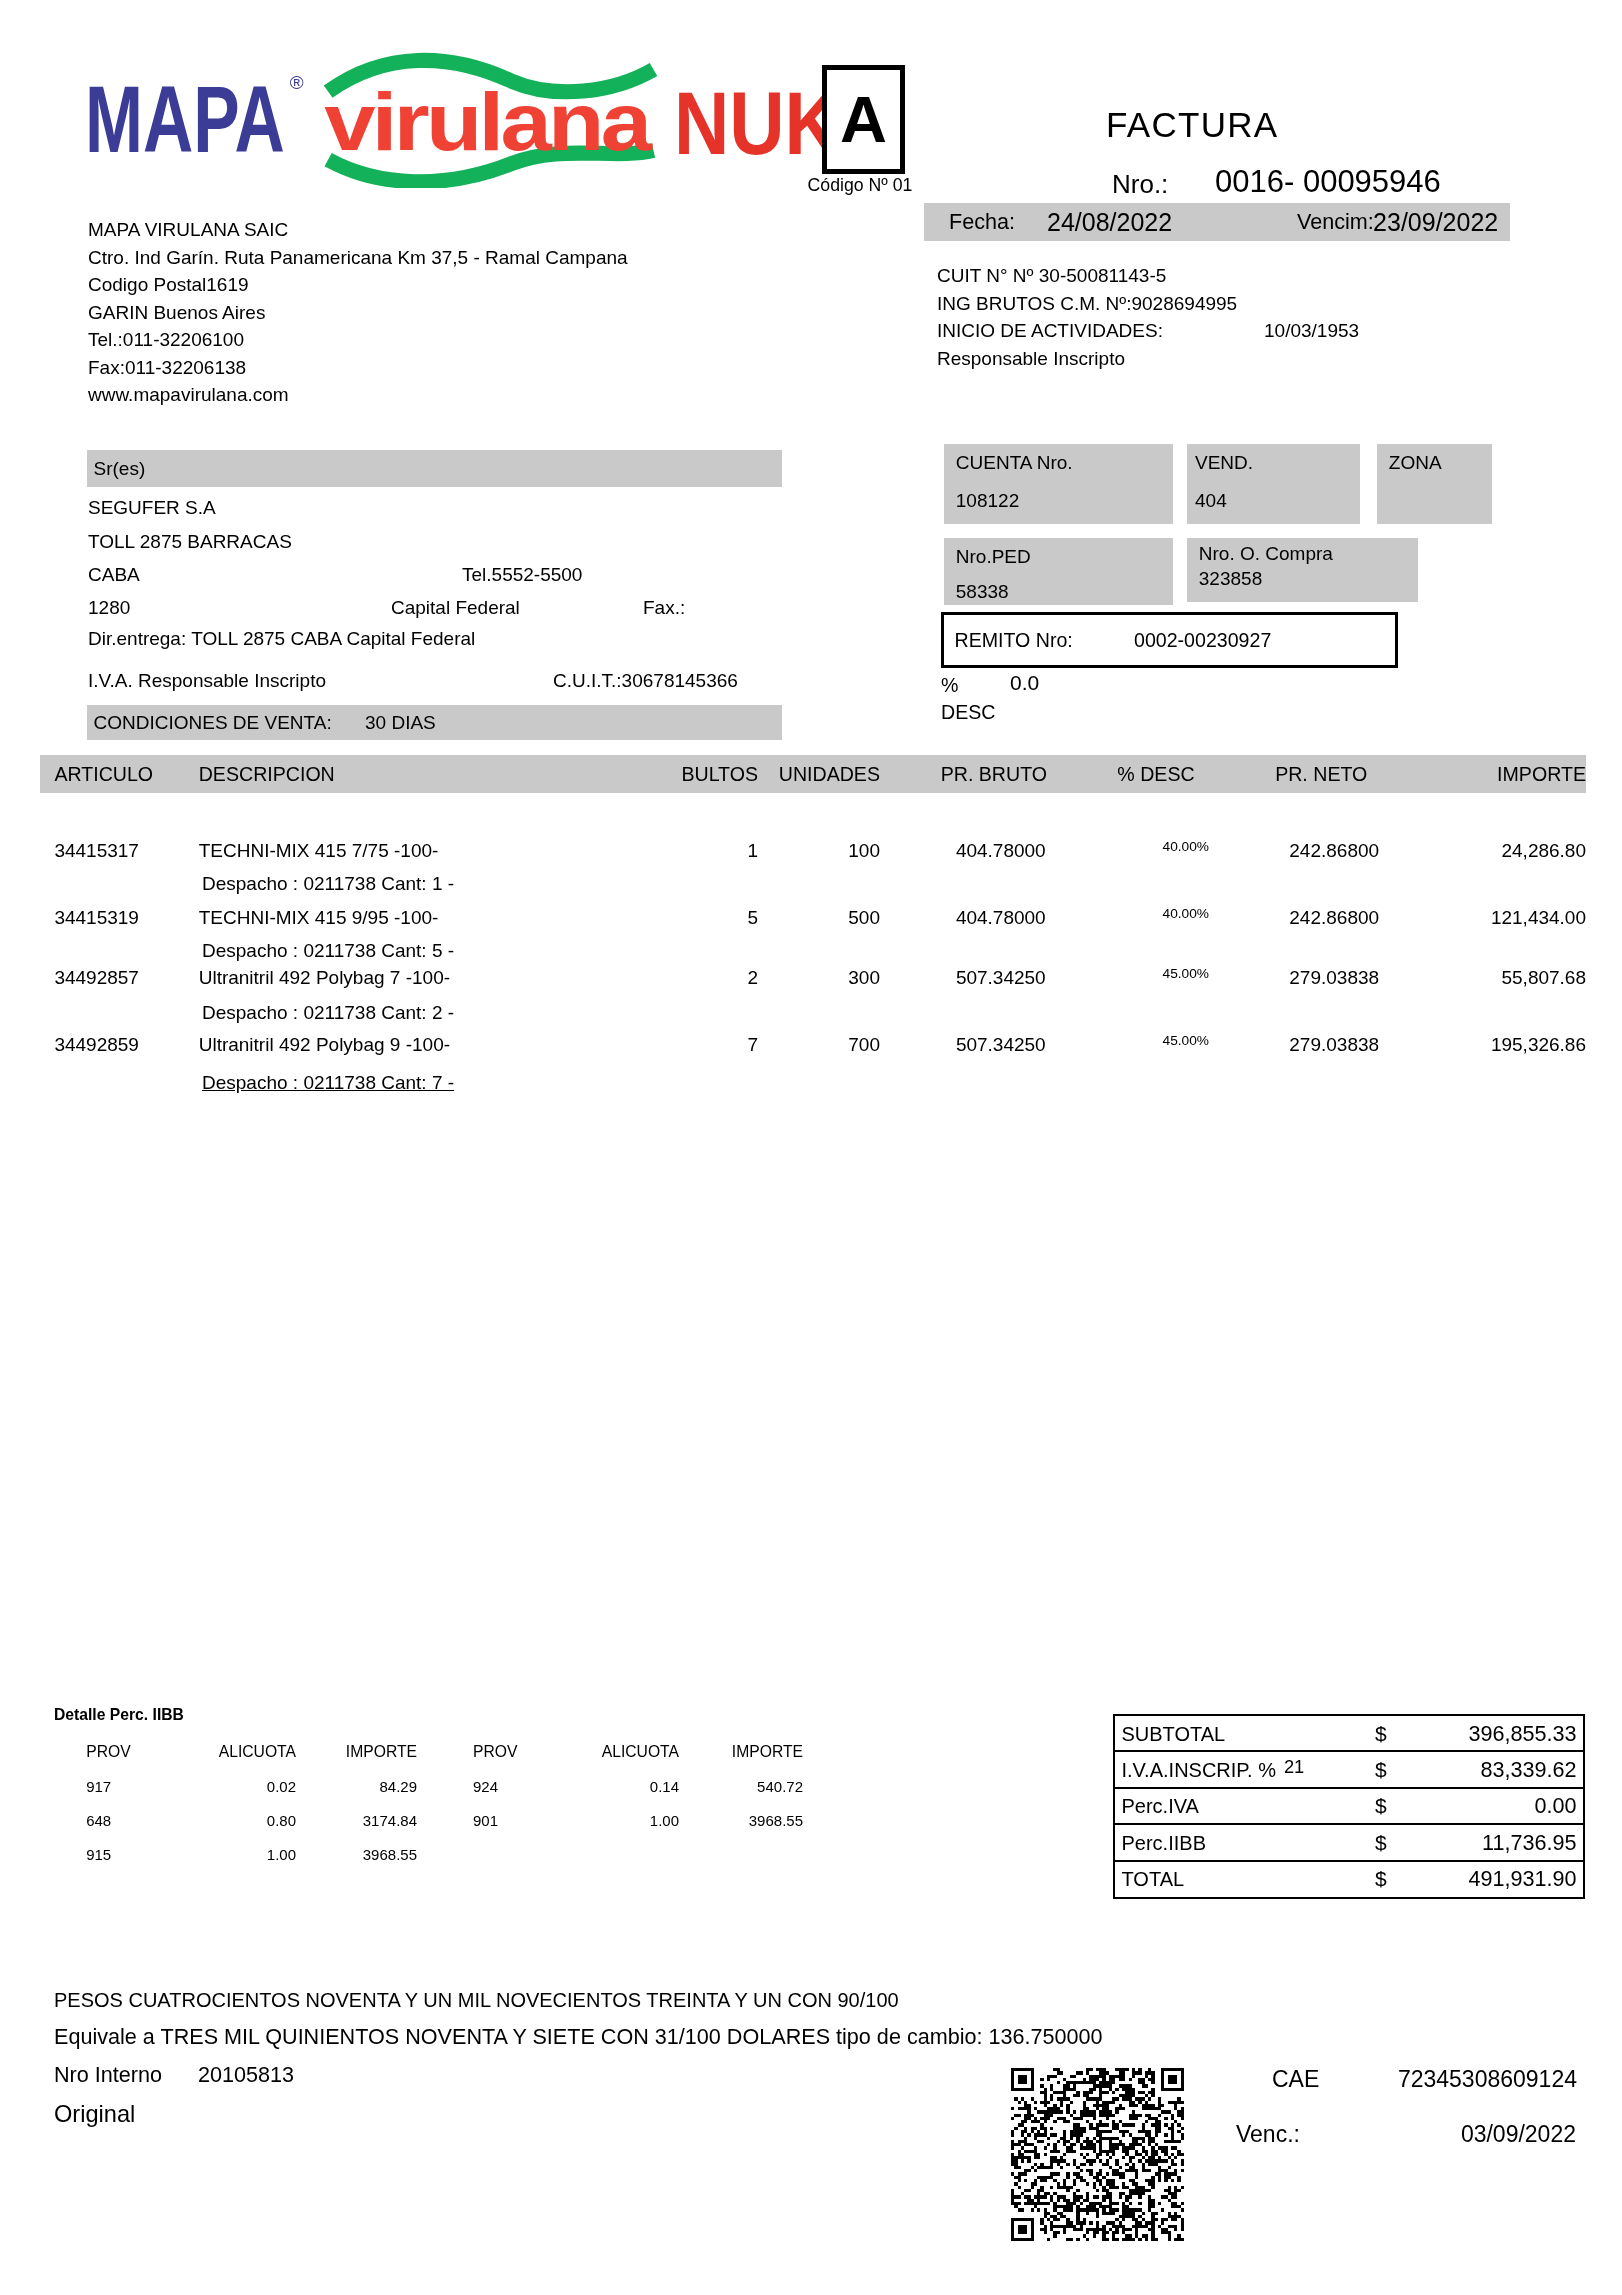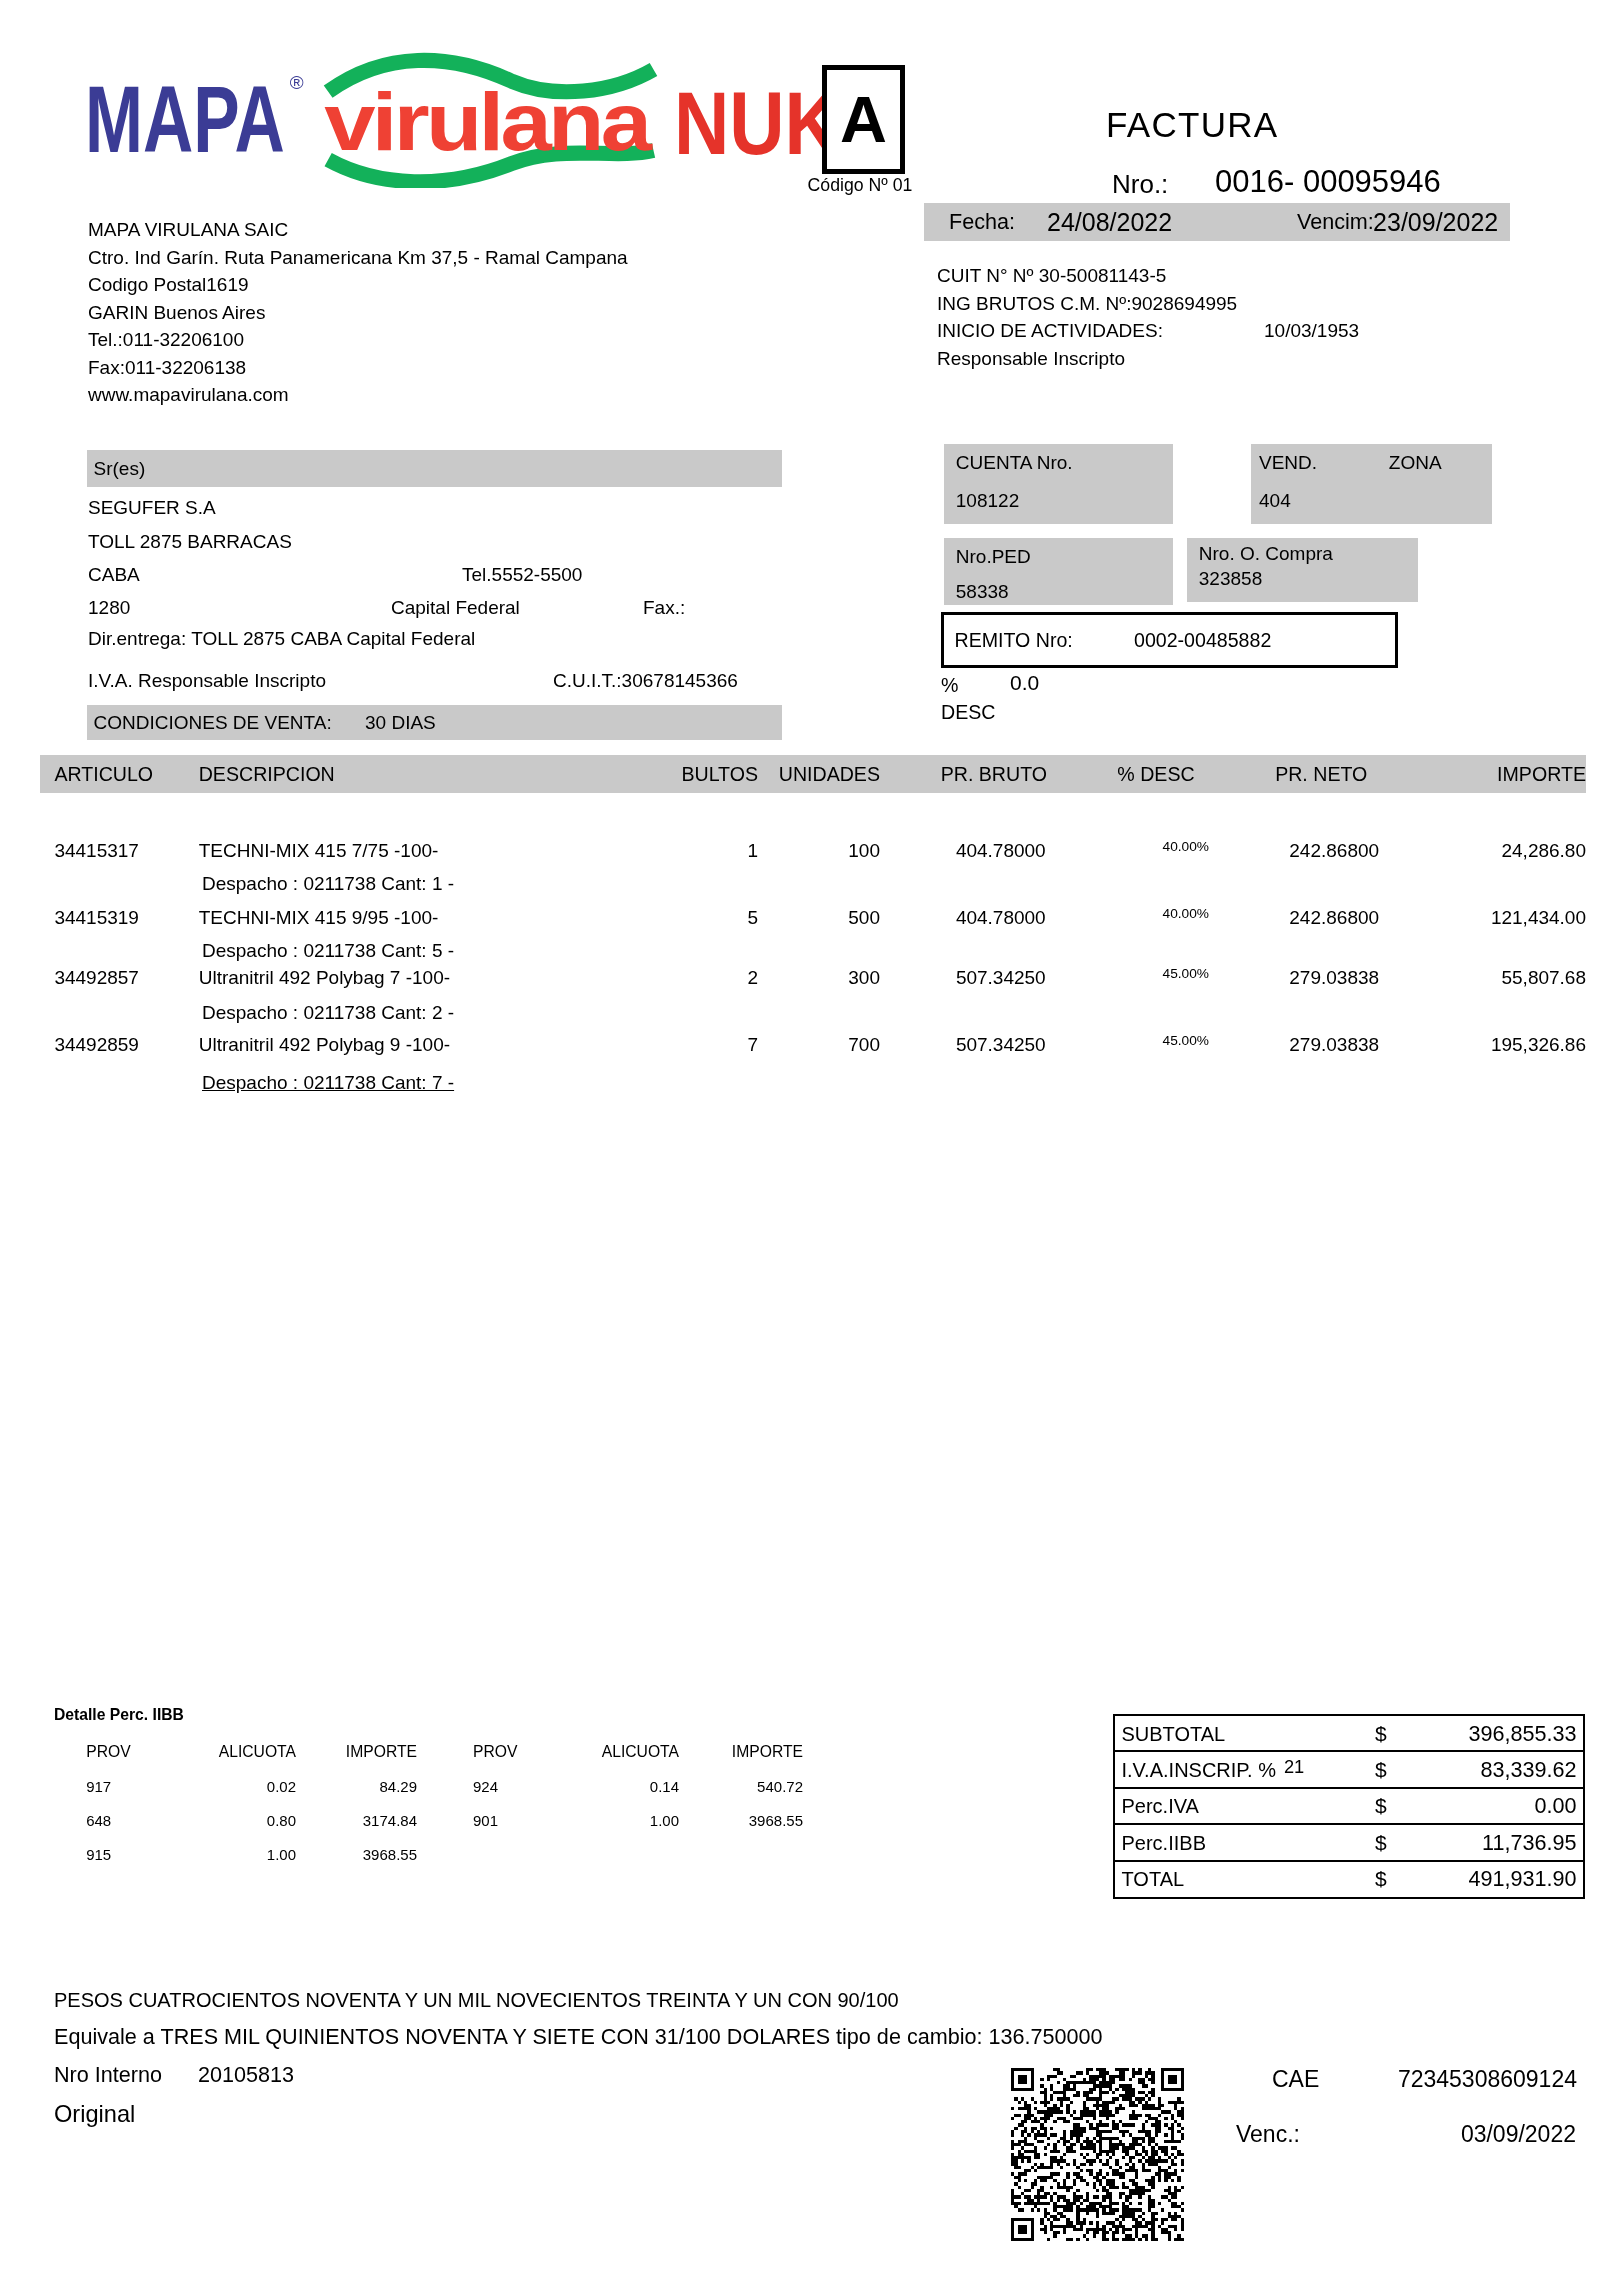--- a/index.html
+++ b/index.html
@@ -190,39 +190,39 @@
 
   <div class="abs gray cond-bar">
     <span class="lbl">CONDICIONES DE VENTA:</span>
     <span class="val">30 DIAS</span>
   </div>
 
   <div class="pbox gray" style="left:944px;top:444px;width:217px;height:72px;">
     <span>CUENTA Nro.</span>
     <span class="val" style="margin-top:15.7px;">108122</span>
   </div>
-  <div class="pbox gray" style="left:1251px;top:444px;width:165px;height:72px;padding-left:8px;">
+  <div class="pbox gray" style="left:1187px;top:444px;width:165px;height:72px;padding-left:8px;">
     <span>VEND.</span>
     <span class="val" style="margin-top:15.7px;">404</span>
   </div>
   <div class="pbox gray" style="left:1377px;top:444px;width:103px;height:72px;">
     <span>ZONA</span>
   </div>
   <div class="pbox gray" style="left:944px;top:538px;width:217px;height:59px;">
     <span>Nro.PED</span>
     <span class="val" style="margin-top:13px;">58338</span>
   </div>
   <div class="pbox gray" style="left:1187px;top:538px;width:219px;height:59px;padding-top:5.2px;">
     <span>Nro. O. Compra</span>
     <span class="val" style="margin-top:2.6px;">323858</span>
   </div>
 
   <div class="abs remito-box">
     <span class="lbl">REMITO Nro:</span>
-    <span class="val">0002-00485882</span>
+    <span class="val">0002-00230927</span>
   </div>
 
   <div class="abs t30" style="left:941px;top:674px;">%</div>
   <div class="abs t32" style="left:1010px;top:671px;">0.0</div>
   <div class="abs t30" style="left:941px;top:701px;">DESC</div>
 
   <div class="abs items">
     <div class="items-header gray">
       <div class="c-art">ARTICULO</div>
       <div class="c-desc">DESCRIPCION</div>

